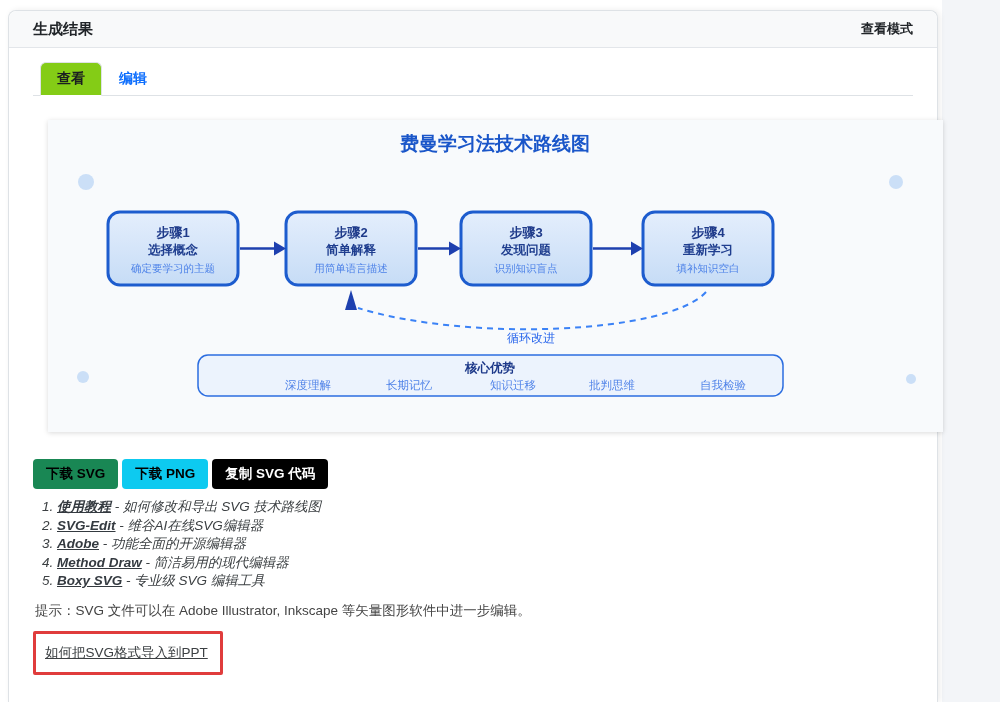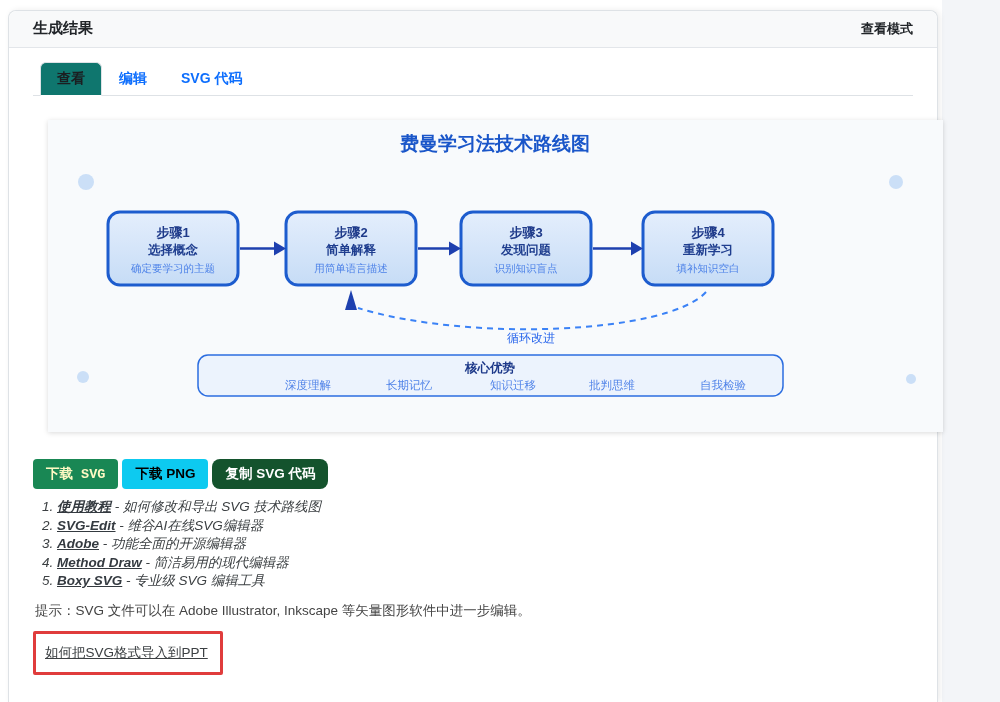--- a/index.html
+++ b/index.html
@@ -4,33 +4,33 @@
 <style>
   * { margin:0; padding:0; box-sizing:border-box; }
   html,body { width:1000px; height:702px; background:#ffffff; font-family:"Liberation Sans","DejaVu Sans",sans-serif; color:#212529; overflow:hidden; }
 
   .bg-strip { position:absolute; top:0; left:942px; right:0; height:702px; background:#f3f5f8; }
 
   .card { position:absolute; top:10px; left:8px; width:930px; min-height:692px; background:#fff;
           border:1px solid #dee2e6; border-bottom:none; border-radius:8px 8px 0 0;
           box-shadow:2px 0 6px rgba(0,0,0,0.08); }
 
-  .card-header { display:flex; justify-content:space-between; align-items:flex-end;
+  .card-header { display:flex; justify-content:space-between; align-items:center;
                  background:#f8f9fa; border-bottom:1px solid #e3e6ea; border-radius:8px 8px 0 0;
                  padding:9px 24px; height:37px; }
   .card-title { font-size:15px; font-weight:bold; color:#212529; }
   .view-mode  { font-size:13px; font-weight:600; color:#212529; cursor:pointer; }
 
   .card-body { padding:14px 24px 20px 24px; }
 
   
   .nav-tabs { display:flex; border-bottom:1px solid #dee2e6; padding-left:7px; }
   .nav-tabs .tab { font-size:14px; padding:7px 16px; margin-bottom:-1px; cursor:pointer;
                    border:1px solid transparent; border-radius:6px 6px 0 0; color:#0d6efd; font-weight:600; }
-  .nav-tabs .tab.active { background:#0f766e; border-color:#dee2e6 #dee2e6 #ffffff; color:#1b1e21; }
+  .nav-tabs .tab.active { background:#84cc16; border-color:#dee2e6 #dee2e6 #ffffff; color:#1b1e21; }
 
   
   .diagram-wrap { margin:24px 0 0 15px; width:895px; height:312px; background:#f8fafc;
                   box-shadow:0 1px 5px rgba(0,0,0,0.15); }
   svg text { font-family:"Liberation Sans","DejaVu Sans",sans-serif; }
   .dg-title  { font-size:19px; font-weight:bold; fill:#1a56c9; text-anchor:middle; }
   .step-box  { fill:url(#boxGrad); stroke:#1d5cce; stroke-width:3; }
   .step-name { font-size:13px; font-weight:bold; fill:#1e3a8a; text-anchor:middle; }
   .step-action { font-size:12.5px; font-weight:bold; fill:#1f3e8f; text-anchor:middle; }
   .step-desc { font-size:10.5px; fill:#4d82e8; text-anchor:middle; }
@@ -41,23 +41,23 @@
   .loop-label { font-size:12px; fill:#2563eb; text-anchor:middle; }
   .adv-box   { fill:#ecf3fd; stroke:#2b6de0; stroke-width:1.5; }
   .adv-title { font-size:12.5px; font-weight:bold; fill:#1e3a8a; text-anchor:middle; }
   .adv-item  { font-size:11.5px; fill:#5083e8; text-anchor:middle; }
   .deco-dot  { fill:#cbdff7; }
 
   
   .btn-row { display:flex; gap:4px; margin-top:27px; }
   .btn { font-size:13.5px; font-weight:600; border:none; border-radius:4px; padding:6px 13px;
          cursor:pointer; font-family:inherit; }
-  .btn-success   { background:#198754; color:#fef9c3;font-family:Liberation Mono, monospace; }
+  .btn-success   { background:#198754; color:#000000; }
   .btn-info      { background:#0dcaf0; color:#000; }
-  .btn-secondary { background:#14532d; color:#fff;border-radius:8px; }
+  .btn-secondary { background:#000000; color:#fff; }
 
   .intro { margin-top:17px; font-size:13.5px; color:#212529; padding-left:2px; }
 
   ol.editor-list { margin-top:11px; padding-left:24px; font-size:13.5px; color:#3c4043;font-style:italic; }
   ol.editor-list li { margin-bottom:4.5px; line-height:14px; }
   .editor-link { font-weight:bold; color:#343a40; text-decoration:underline; cursor:pointer; }
   .editor-desc { color:#3c4043; }
 
   .tip { margin-top:14px; font-size:13.5px; color:#444; padding-left:2px; }
 
@@ -75,21 +75,20 @@
   <div class="card-header">
     <span class="card-title">生成结果</span>
     <span class="view-mode">查看模式</span>
   </div>
 
   <div class="card-body">
 
     <div class="nav-tabs">
       <div class="tab active">查看</div>
       <div class="tab">编辑</div>
-      <div class="tab">SVG 代码</div>
     </div>
 
     <div class="diagram-wrap">
       <svg width="895" height="312" viewBox="0 0 895 312">
         <defs>
           <linearGradient id="boxGrad" x1="0" y1="0" x2="0" y2="1">
             <stop offset="0" stop-color="#e4eefc"></stop>
             <stop offset="1" stop-color="#c6dcf6"></stop>
           </linearGradient>
         </defs>

